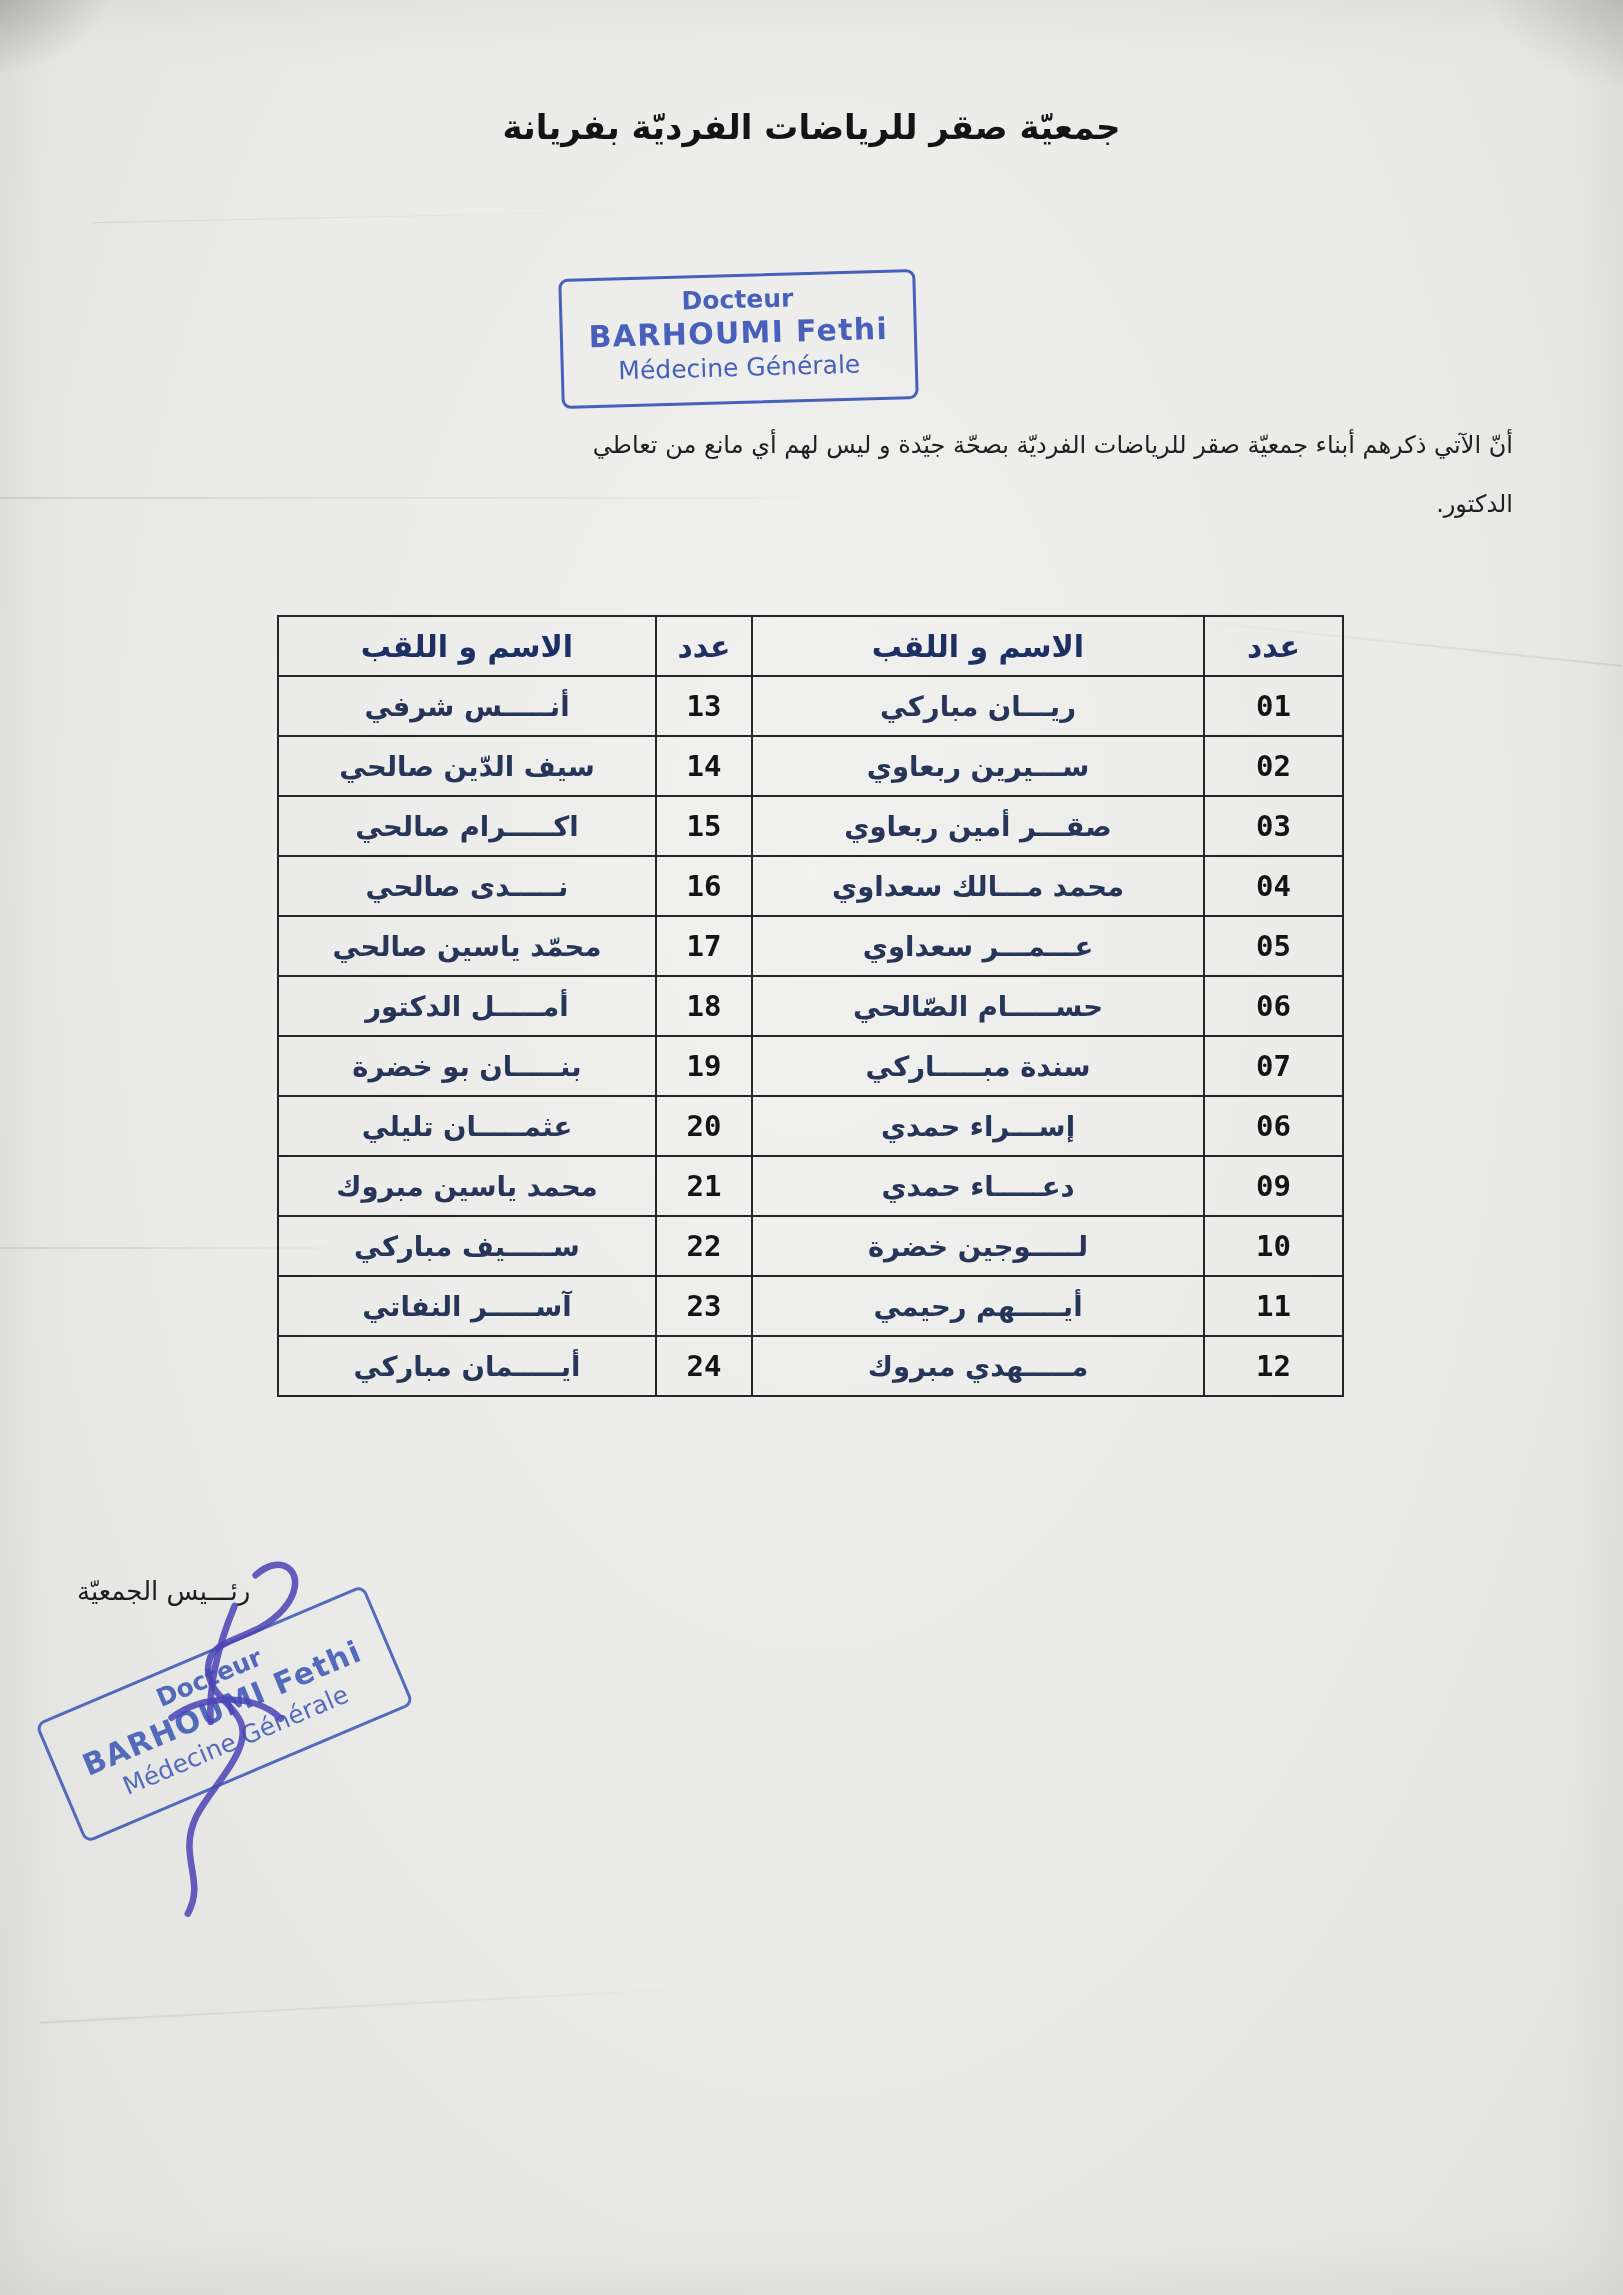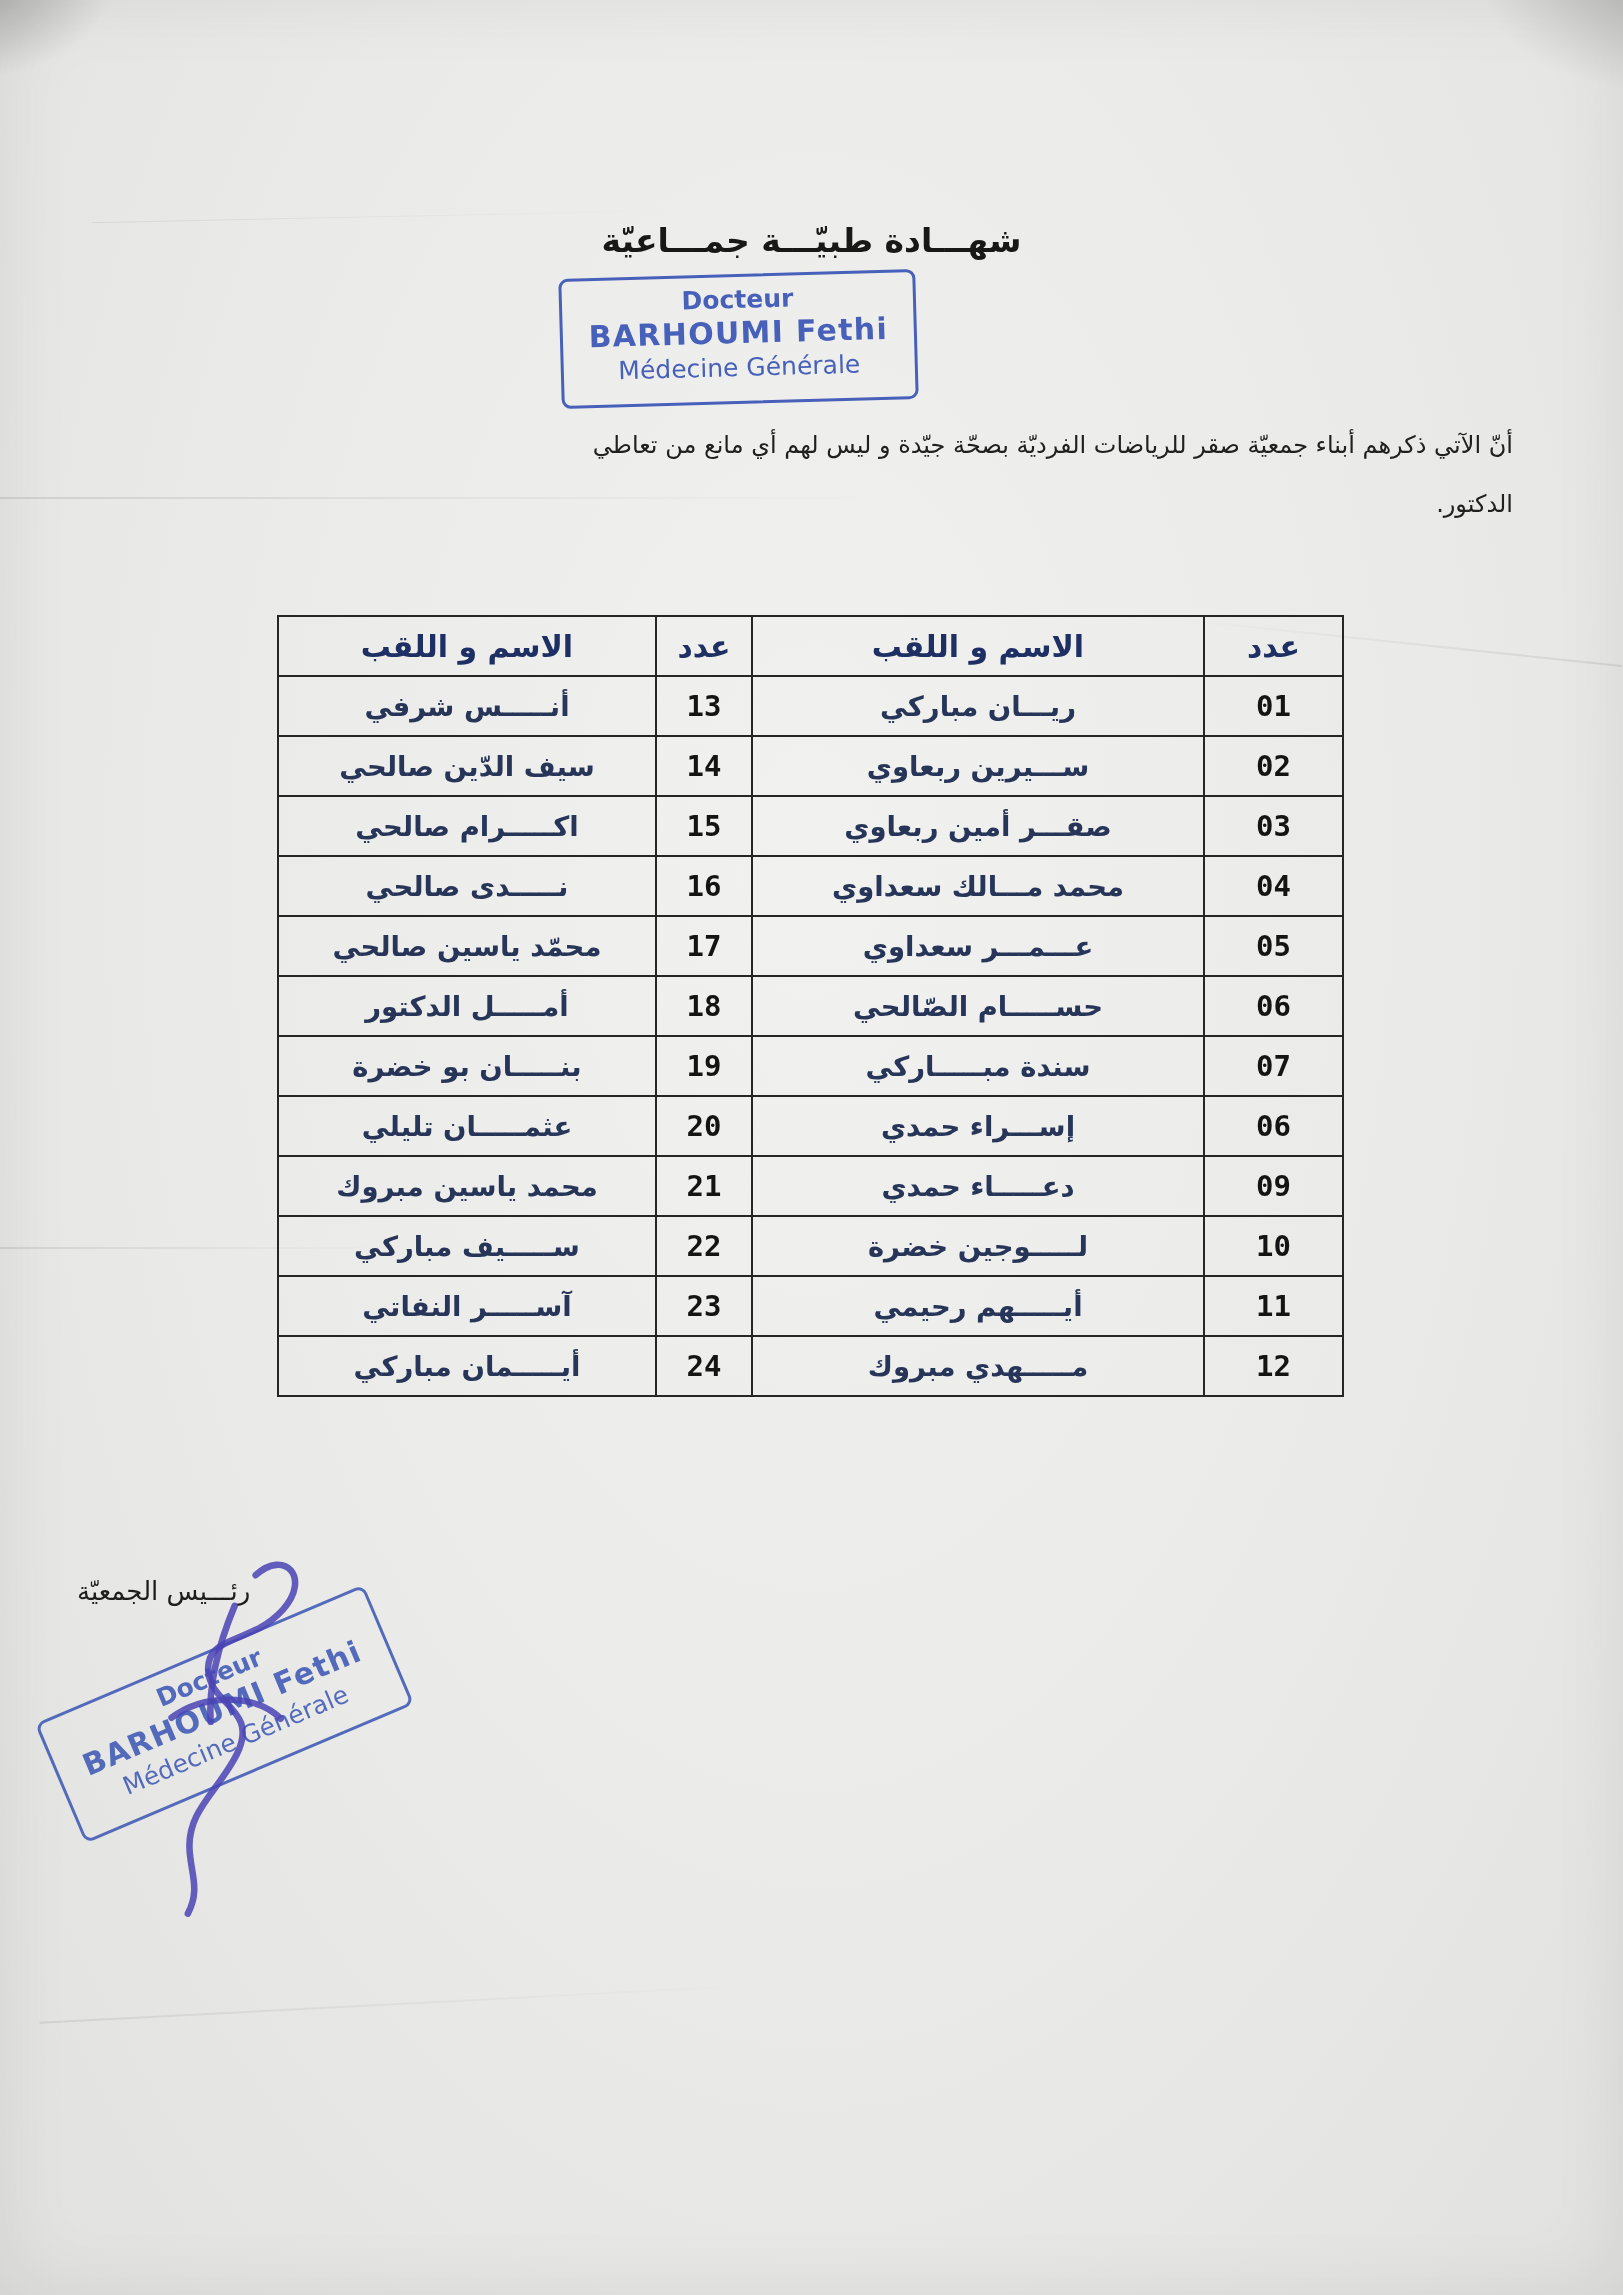--- a/index.html
+++ b/index.html
@@ -97,21 +97,21 @@
 <div class="page">
 
   <div class="corner tl"></div>
   <div class="corner tr"></div>
   <div class="crease c1"></div>
   <div class="crease c2"></div>
   <div class="crease c3"></div>
   <div class="crease c4"></div>
   <div class="crease c5"></div>
 
-  <h2 class="subtitle">شهـــادة طبيّـــة جمـــاعيّة</h2>
+  <h1 class="title">جمعيّة صقر للرياضات الفرديّة بفريانة</h1>
 
 
   <div class="stamp stamp-top">
     <div class="s1">Docteur</div>
     <div class="s2">BARHOUMI Fethi</div>
     <div class="s3">Médecine Générale</div>
   </div>
 
   <p class="body-line l1">أنّ الآتي ذكرهم أبناء جمعيّة صقر للرياضات الفرديّة بصحّة جيّدة و ليس لهم أي مانع من تعاطي</p>
   <p class="body-line l2">الدكتور.</p>

